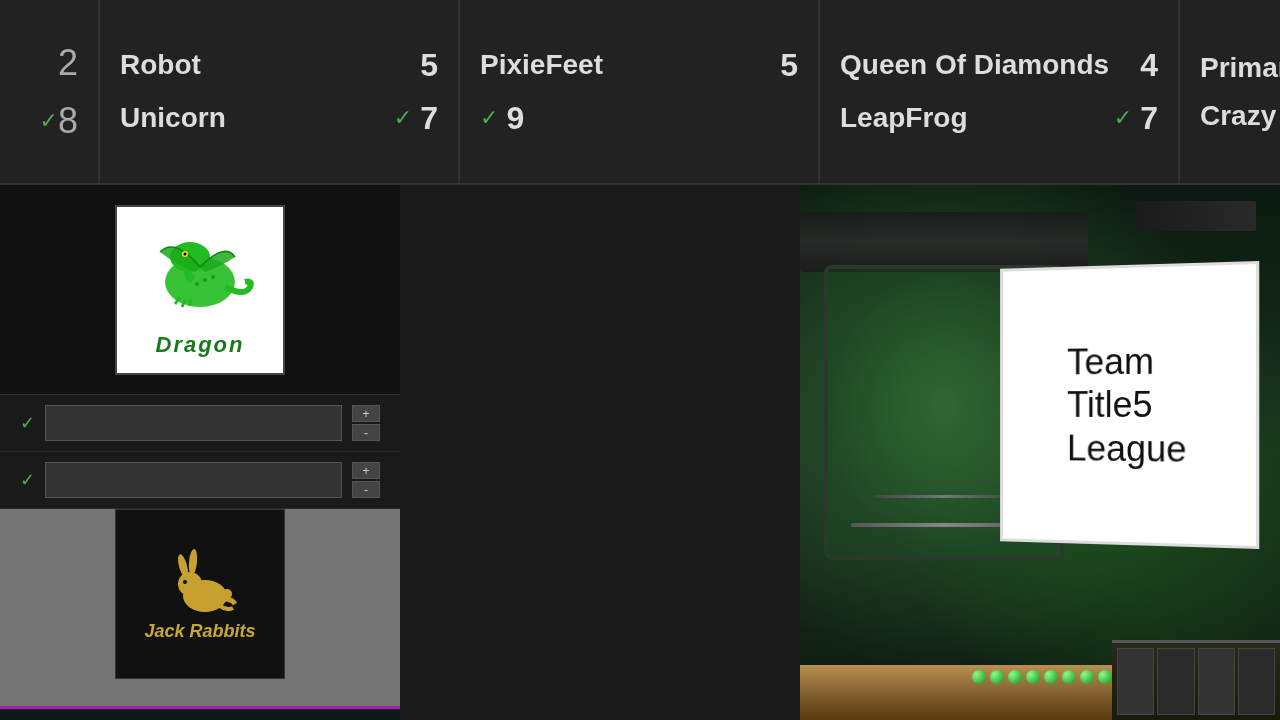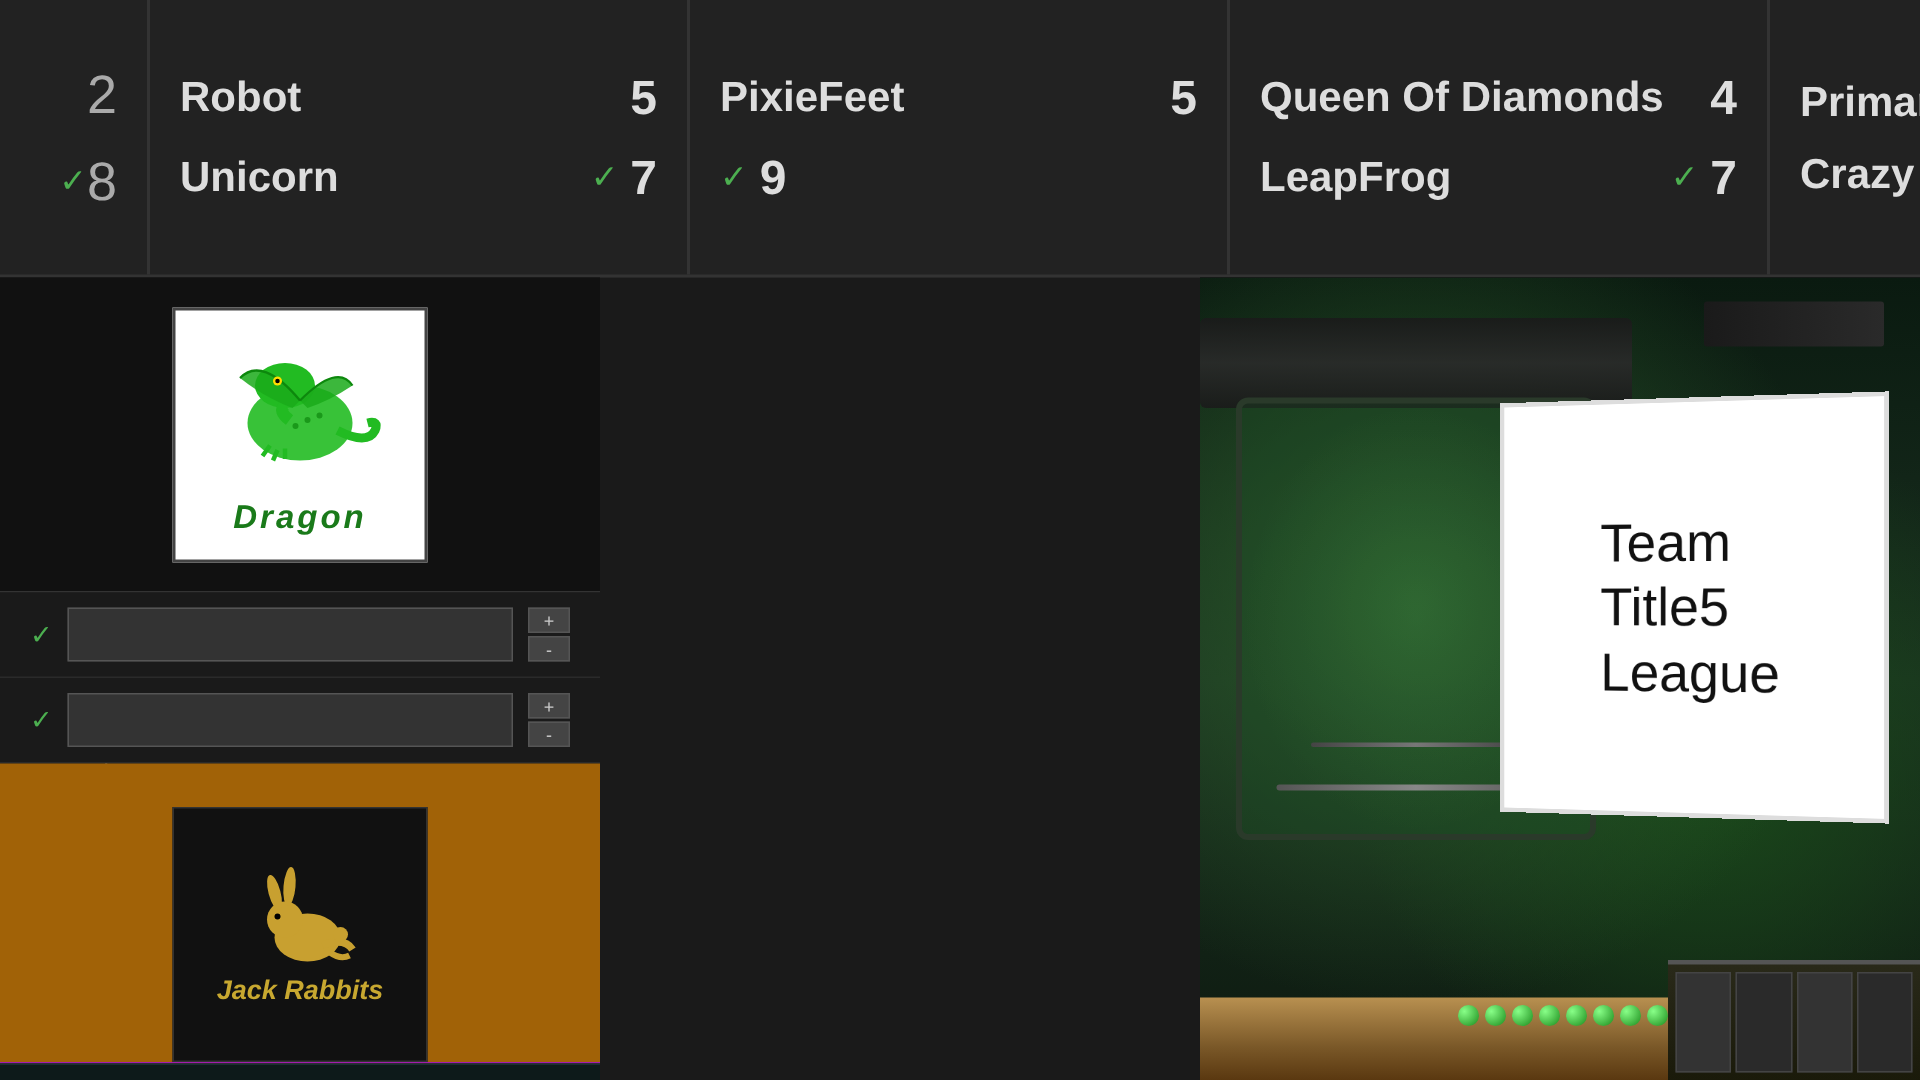--- a/index.html
+++ b/index.html
@@ -176,25 +176,25 @@
       font-size: 12px;
       cursor: pointer;
       display: flex;
       align-items: center;
       justify-content: center;
     }
 
     .jack-rabbits-logo {
       width: 100%;
       height: 200px;
-      background: #a16207;
-      display: flex;
-      align-items: flex-end;
-      justify-content: center;
-      border-bottom: 1px solid #a21caf;
+      background: #737373;
+      display: flex;
+      align-items: flex-start;
+      justify-content: center;
+      border-bottom: 3px solid #a21caf;
       overflow: hidden;
     }
 
     
     .camera-feed {
       flex: 1;
       background: #0a0a0a;
       position: relative;
       overflow: hidden;
     }

